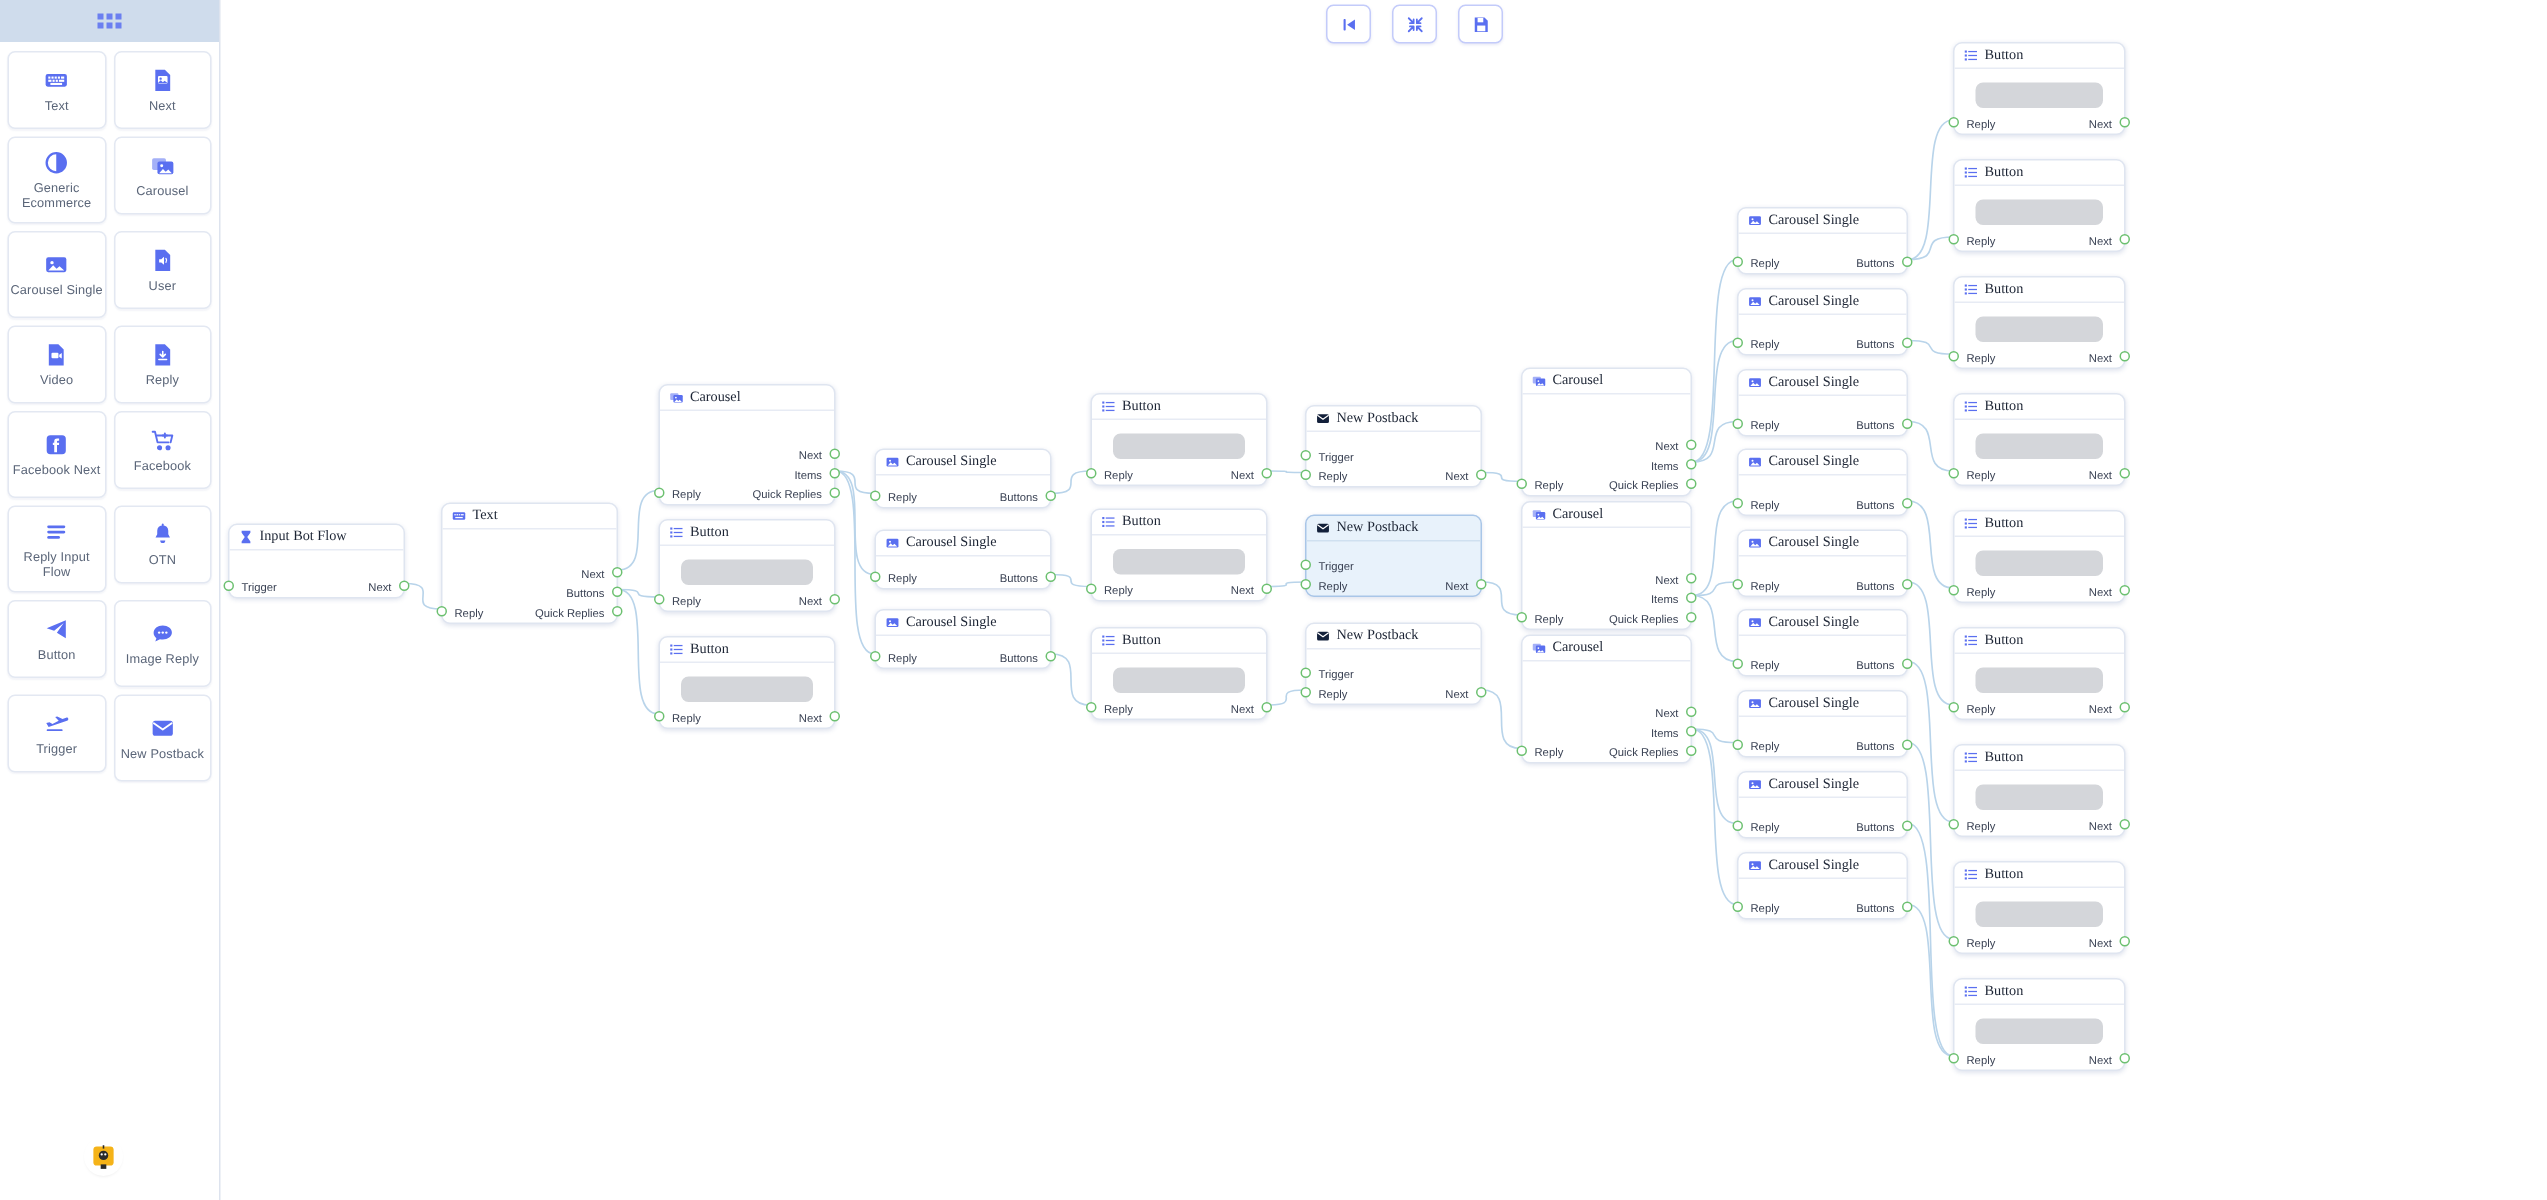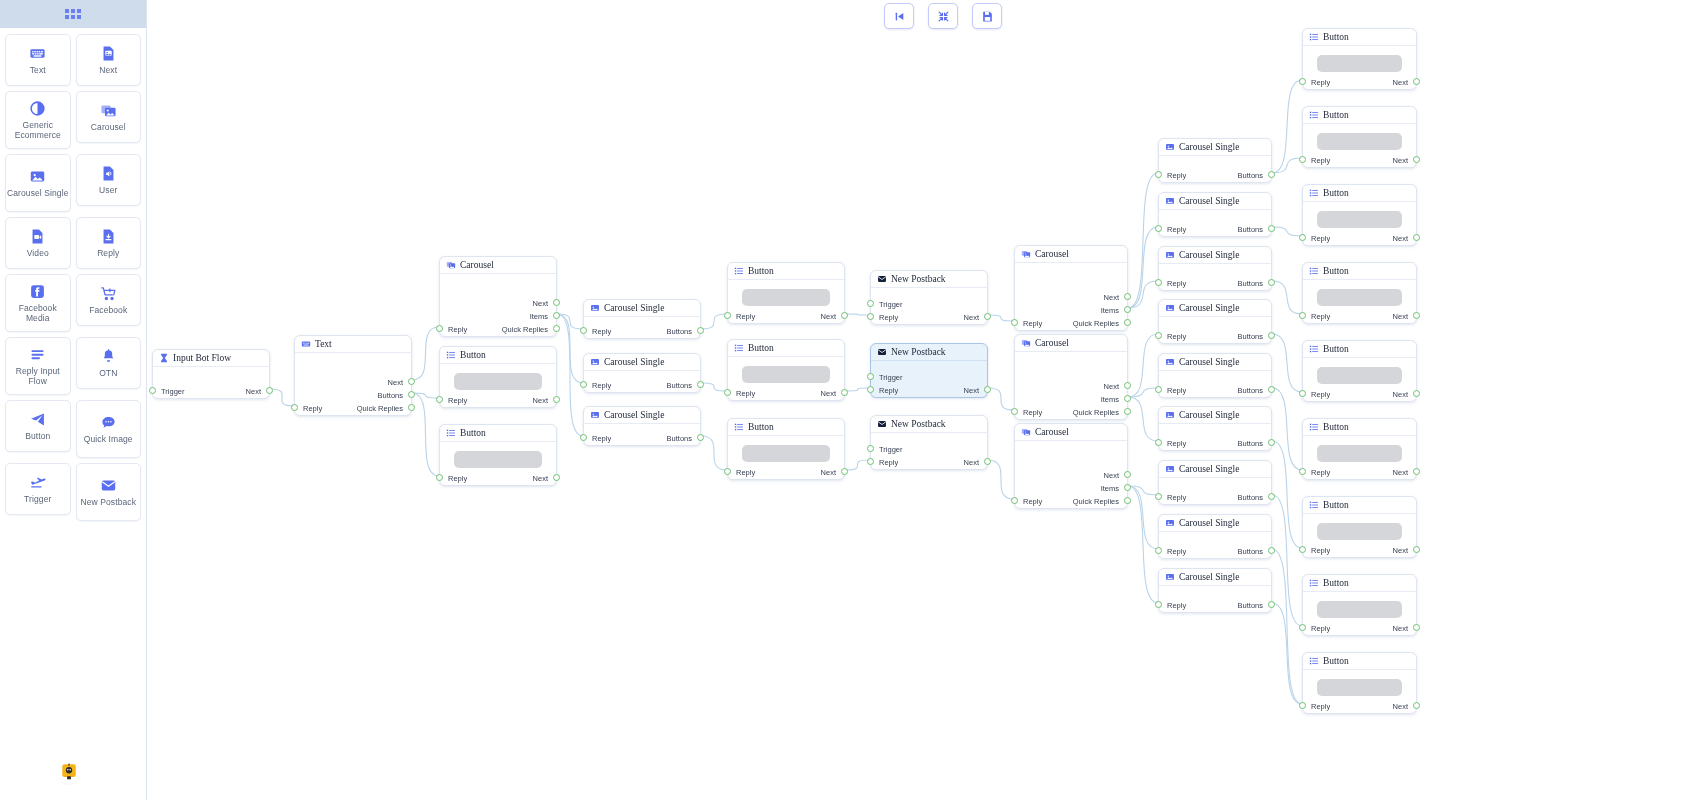--- a/index.html
+++ b/index.html
@@ -209,21 +209,21 @@
               <path d="M5 2h9l5 5v15H5z" fill="#5a6ff0"></path>
               <path d="M12 9v5m0 0l-2.4-2.4M12 14l2.4-2.4M8.4 16.4h7.2" stroke="#fff" stroke-width="1.5" fill="none" stroke-linecap="round" stroke-linejoin="round"></path>
             </svg></span>
           <span class="pal-label">Reply</span>
         </div>
         <div class="pal-item tall">
           <span class="pal-ico"><svg width="17" height="17" viewBox="0 0 24 24">
               <rect x="3" y="3" width="18" height="18" rx="3.5" fill="#5a6ff0"></rect>
               <path d="M14.6 12.2h-1.9V19h-2.6v-6.8H8.8V10h1.3V8.7c0-1.7.8-2.7 2.8-2.7h1.8v2.2h-1.1c-.6 0-.9.2-.9.8V10h2z" fill="#fff"></path>
             </svg></span>
-          <span class="pal-label">Facebook Media</span>
+          <span class="pal-label">Facebook Next</span>
         </div>
         <div class="pal-item">
           <span class="pal-ico"><svg width="17" height="17" viewBox="0 0 24 24" fill="none" stroke="#5a6ff0" stroke-width="1.8" stroke-linecap="round" stroke-linejoin="round">
               <path d="M2.5 4h2.2l2.4 10h10.3"></path>
               <path d="M6.4 7.5H21l-1.6 6.5"></path>
               <circle cx="9" cy="19" r="1.5" fill="#5a6ff0"></circle>
               <circle cx="17" cy="19" r="1.5" fill="#5a6ff0"></circle>
               <path d="M14 5.5v4M12 7.5h4"></path>
             </svg></span>
           <span class="pal-label">Facebook</span>
@@ -254,21 +254,21 @@
         </div>
         <div class="pal-item tall">
           <span class="pal-ico"><svg width="17" height="17" viewBox="0 0 24 24">
               <path d="M12 4.2c4.8 0 8.6 2.9 8.6 6.6S16.8 17.4 12 17.4c-.9 0-1.8-.1-2.6-.3L5 19.3l1-3.1c-1.6-1.2-2.6-2.9-2.6-4.8C3.4 7.1 7.2 4.2 12 4.2z" fill="#5a6ff0"></path>
               <g fill="#fff">
                 <circle cx="8.6" cy="10.9" r="1.1"></circle>
                 <circle cx="12" cy="10.9" r="1.1"></circle>
                 <circle cx="15.4" cy="10.9" r="1.1"></circle>
               </g>
             </svg></span>
-          <span class="pal-label">Quick Image</span>
+          <span class="pal-label">Image Reply</span>
         </div>
         <div class="pal-item">
           <span class="pal-ico"><svg width="17" height="17" viewBox="0 0 24 24">
               <path d="M2.6 11.4l3.1-.7 2.7 1.6 5.9-3.1-3.3-3.5 1.9-.5 5 2.4 3.4-1.3c.9-.3 1.8.1 2 .9.2.8-.3 1.6-1.2 1.9L4.8 15z" fill="#5a6ff0"></path>
               <rect x="3" y="17.2" width="15" height="1.7" rx=".85" fill="#5a6ff0"></rect>
             </svg></span>
           <span class="pal-label">Trigger</span>
         </div>
         <div class="pal-item tall">
           <span class="pal-ico"><svg width="17" height="17" viewBox="0 0 24 24">

